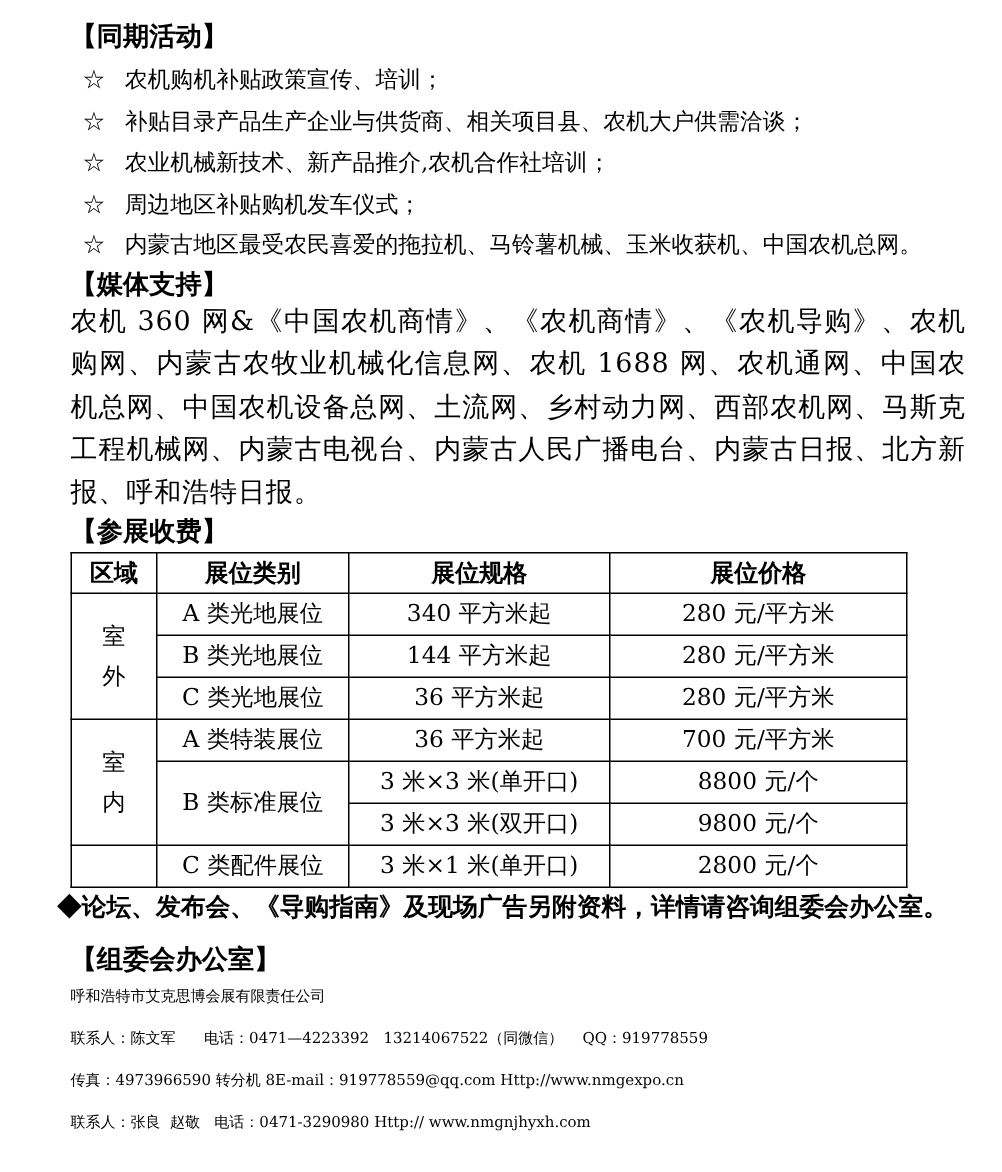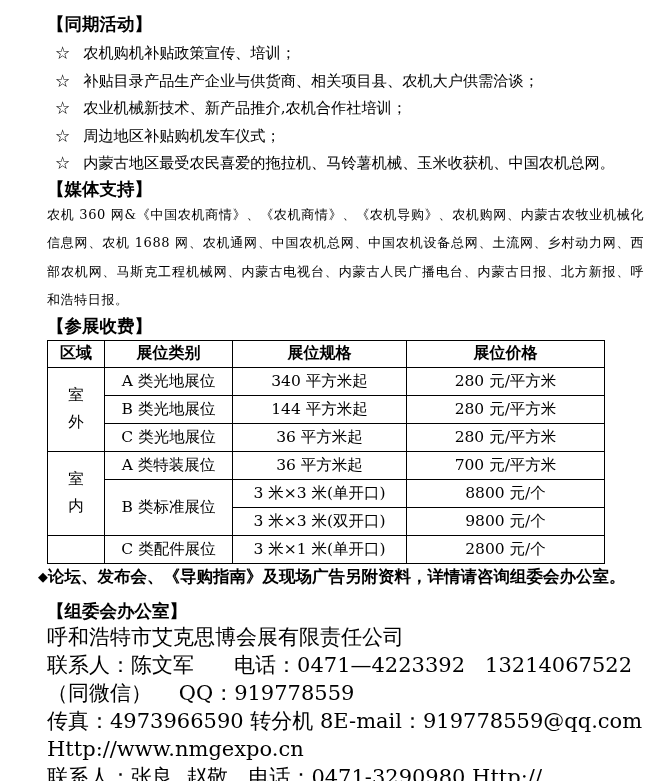--- a/index.html
+++ b/index.html
@@ -12,45 +12,45 @@
   .doc{padding:13px 25px 0 47px;}
   .sec-heading{
     font-family:"Liberation Sans", sans-serif;
     font-weight:700;font-size:17.5px;line-height:23px;margin:0;
   }
   .h-tight{line-height:22px;}
   .activities-list{margin:4px 0 0;padding:0 0 0 8px;list-style:none;}
   .activity-item{font-size:15.2px;line-height:27.5px;white-space:pre-wrap;}
   .star-icon{margin-right:13px;}
   .media-body{
-    margin:0;width:597px;font-size:13px;line-height:28.5px;
+    margin:0;width:597px;font-size:18px;line-height:28.5px;
     text-align:justify;letter-spacing:0.6px;
   }
   table.fees{
     border-collapse:collapse;table-layout:fixed;width:557px;margin:3px 0 0;border-radius:12px;
   }
   .fees th,.fees td{border:1px solid #000000;text-align:center;padding:0;}
   .fees th{
     font-family:"Liberation Sans", sans-serif;font-weight:700;
     font-size:16px;height:26px;
   }
   .fees td{font-size:15.5px;height:27px;}
   .col-zone{width:57px;}
   .col-cat{width:128px;}
   .col-spec{width:174px;}
   .col-price{width:198px;}
   .zone-stack{display:inline-block;width:1.1em;line-height:27px;word-break:break-all;}
   .spec-left{text-align:left;padding-left:7px;}
   .note{
-    font-family:Liberation Mono, monospace;font-weight:700;
+    font-family:Liberation Sans, sans-serif;font-weight:700;
     font-size:16.5px;line-height:23px;margin:2px 0 0 -9px;white-space:nowrap;
   }
   .office-heading{margin-top:11px;}
   .office-lines{margin:0;}
-  .office-line{font-size:21px;line-height:28px;white-space:pre-wrap;margin:0;}
+  .office-line{font-size:10px;line-height:28px;white-space:pre-wrap;margin:0;}
 </style>
 </head>
 <body>
 
 <div class="doc">
 
   <h2 class="sec-heading">【同期活动】</h2>
   <ul class="activities-list">
     <li class="activity-item"><span class="star-icon">☆</span><span>农机购机补贴政策宣传、培训；</span></li>
     <li class="activity-item"><span class="star-icon">☆</span><span>补贴目录产品生产企业与供货商、相关项目县、农机大户供需洽谈；</span></li>

